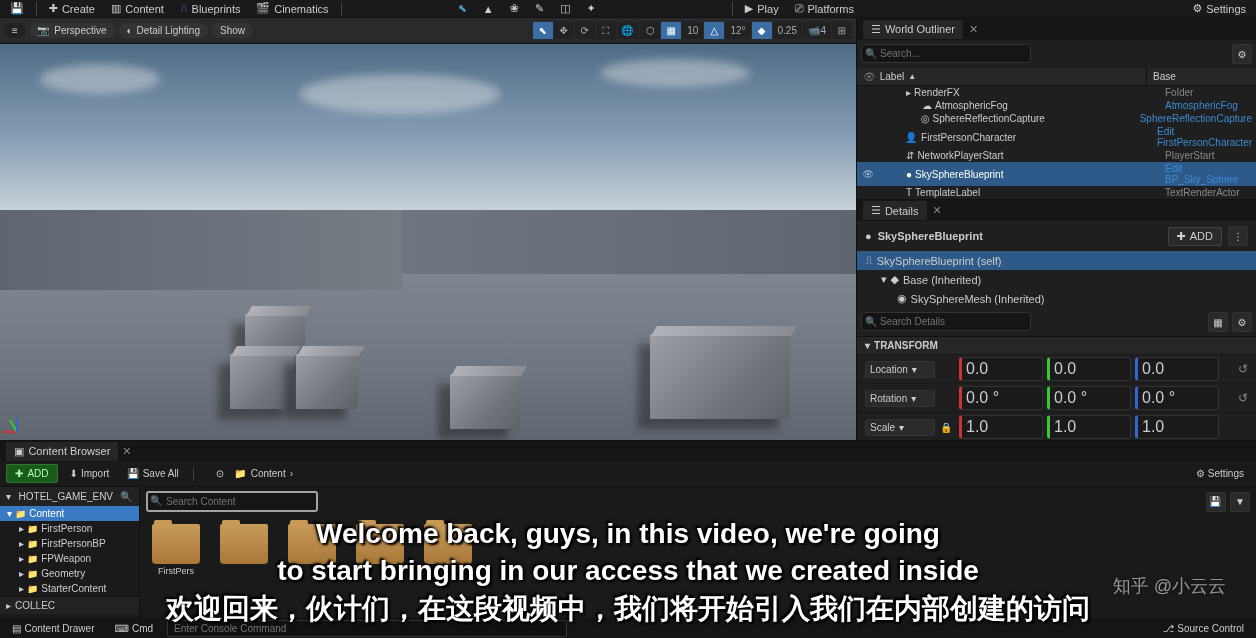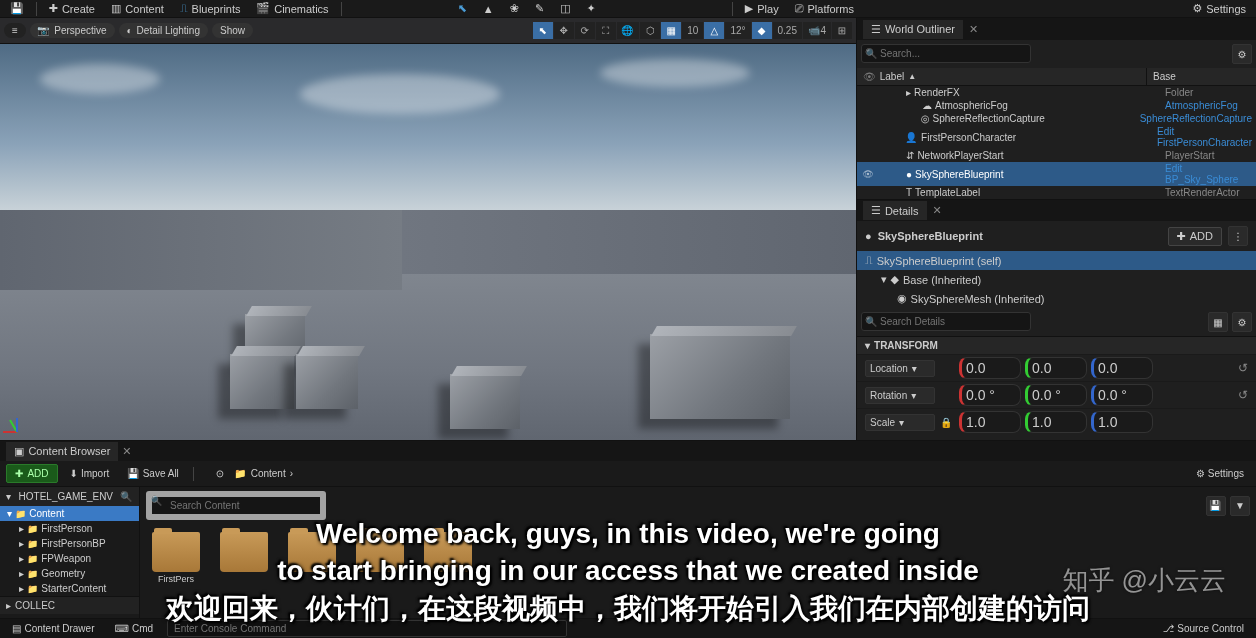--- a/index.html
+++ b/index.html
@@ -58,21 +58,21 @@
 
 .details-tab { height:22px; background:#151515; display:flex; align-items:center; padding:0 6px; gap:6px; border-top:1px solid #111; }
 .details-body { flex:1; overflow:hidden; background:#1f1f1f; }
 .det-title { padding:5px 8px; display:flex; align-items:center; gap:6px; background:#1f1f1f; }
 .add-btn { margin-left:auto; background:#2a2a2a; border:1px solid #444; padding:2px 8px; display:flex; align-items:center; gap:4px; cursor:pointer; border-radius:2px; }
 .comp-row { background:#2d5a88; padding:3px 8px; display:flex; align-items:center; gap:4px; }
 .comp-sub { padding:3px 8px 3px 24px; display:flex; align-items:center; gap:4px; cursor:pointer; }
 .section-head { background:#262626; padding:3px 8px; display:flex; align-items:center; gap:4px; font-size:10px; font-weight:bold; cursor:pointer; border-top:1px solid #111; }
 .prop-row { display:flex; align-items:center; padding:2px 8px; gap:4px; border-top:1px solid #1a1a1a; }
 .vec-label { width:70px; background:#2a2a2a; border:1px solid #333; padding:2px 4px; font-size:10px; display:flex; align-items:center; gap:4px; border-radius:2px; }
-.vec-input { background:#1a1a1a; border:1px solid #333; padding:2px 4px; width:62px; font-size:14px; color:#ccc; border-left:3px solid #666; border-radius:8px; }
+.vec-input { background:#1a1a1a; border:1px solid #333; padding:2px 4px; width:84px; font-size:16px; color:#ccc; border-left:3px solid #666; border-radius:3px; }
 .vec-input.x { border-left-color:#c33; }
 .vec-input.y { border-left-color:#3c3; }
 .vec-input.z { border-left-color:#36c; }
 .lock-btn { width:16px; text-align:center; color:#888; cursor:pointer; font-size:10px; }
 .reset-btn { margin-left:auto; color:#888; cursor:pointer; font-size:12px; }
 
 
 .bottom { height:198px; background:#1a1a1a; display:flex; flex-direction:column; border-top:1px solid #111; }
 .cb-tab { height:20px; background:#151515; display:flex; align-items:center; padding:0 6px; gap:4px; }
 .cb-toolbar { height:26px; display:flex; align-items:center; padding:0 6px; gap:6px; border-bottom:1px solid #111; }
@@ -80,34 +80,34 @@
 .cb-btn { padding:3px 6px; display:flex; align-items:center; gap:3px; cursor:pointer; font-size:10px; color:#ccc; }
 .bcrumb { display:flex; align-items:center; gap:4px; margin-left:8px; font-size:10px; }
 .cb-body { flex:1; display:flex; overflow:hidden; position:relative; }
 .cb-tree { width:140px; background:#1a1a1a; border-right:1px solid #111; overflow:hidden; }
 .tree-head { padding:4px 6px; background:#222; display:flex; align-items:center; justify-content:space-between; font-size:10px; }
 .tree-row { padding:2px 4px; display:flex; align-items:center; gap:3px; font-size:10px; cursor:pointer; }
 .tree-row.sel { background:#3a7ac5; color:#fff; }
 .tree-folder { color:#c89060; font-size:9px; }
 .cb-content { flex:1; display:flex; flex-direction:column; }
 .cb-search { padding:4px 6px; display:flex; align-items:center; gap:4px; }
-.cb-search input { flex:1; background:#151515; border:6px solid #a3a3a3; padding:3px 18px; color:#888; font-size:10px; border-radius:3px; }
+.cb-search input { flex:1; background:#151515; border:2px solid #a3a3a3; padding:3px 18px; color:#888; font-size:10px; border-radius:3px; }
 .cb-search .sicon { position:relative; flex:1; }
 .cb-search .sicon::before { content:"🔍"; position:absolute; left:4px; top:4px; font-size:10px; opacity:.6; }
 .cb-items { flex:1; display:flex; gap:12px; padding:8px; overflow:hidden; }
 .folder-item { width:56px; display:flex; flex-direction:column; align-items:center; gap:2px; cursor:pointer; }
 .folder-ico { width:48px; height:40px; background:linear-gradient(to bottom,#c89a58,#a87838); border-radius:2px 2px 4px 4px; position:relative; }
 .folder-ico::before { content:""; position:absolute; top:-4px; left:2px; width:18px; height:6px; background:#c89a58; border-radius:2px 2px 0 0; }
 .cb-footer { height:20px; background:#151515; display:flex; align-items:center; padding:0 6px; gap:8px; font-size:10px; border-top:1px solid #111; }
 .collec-head { padding:3px 6px; background:#222; font-size:10px; border-top:1px solid #111; display:flex; align-items:center; gap:4px; }
 
 
 .subtitle { position:absolute; left:0; right:0; bottom:10px; text-align:center; pointer-events:none;margin-top:44px; }
 .subtitle .line { font-size:28px; font-weight:bold; color:#fff; text-shadow:0 0 4px #000,2px 2px 2px #000,-2px -2px 2px #000; line-height:1.35; padding:0 40px; }
-.watermark { position:absolute; right:30px; bottom:40px; font-size:26px; color:rgba(255,255,255,0.55); text-shadow:0 0 3px rgba(0,0,0,0.6); pointer-events:none; }
+.watermark { position:absolute; right:30px; bottom:40px; font-size:18px; color:rgba(255,255,255,0.55); text-shadow:0 0 3px rgba(0,0,0,0.6); pointer-events:none; }
 </style>
 </head>
 <body>
 
 <div class="top-bar">
   <div class="tool-item">
       <span>💾</span>
     </div>
   <div class="top-sep"></div>
   <div class="tool-item">

